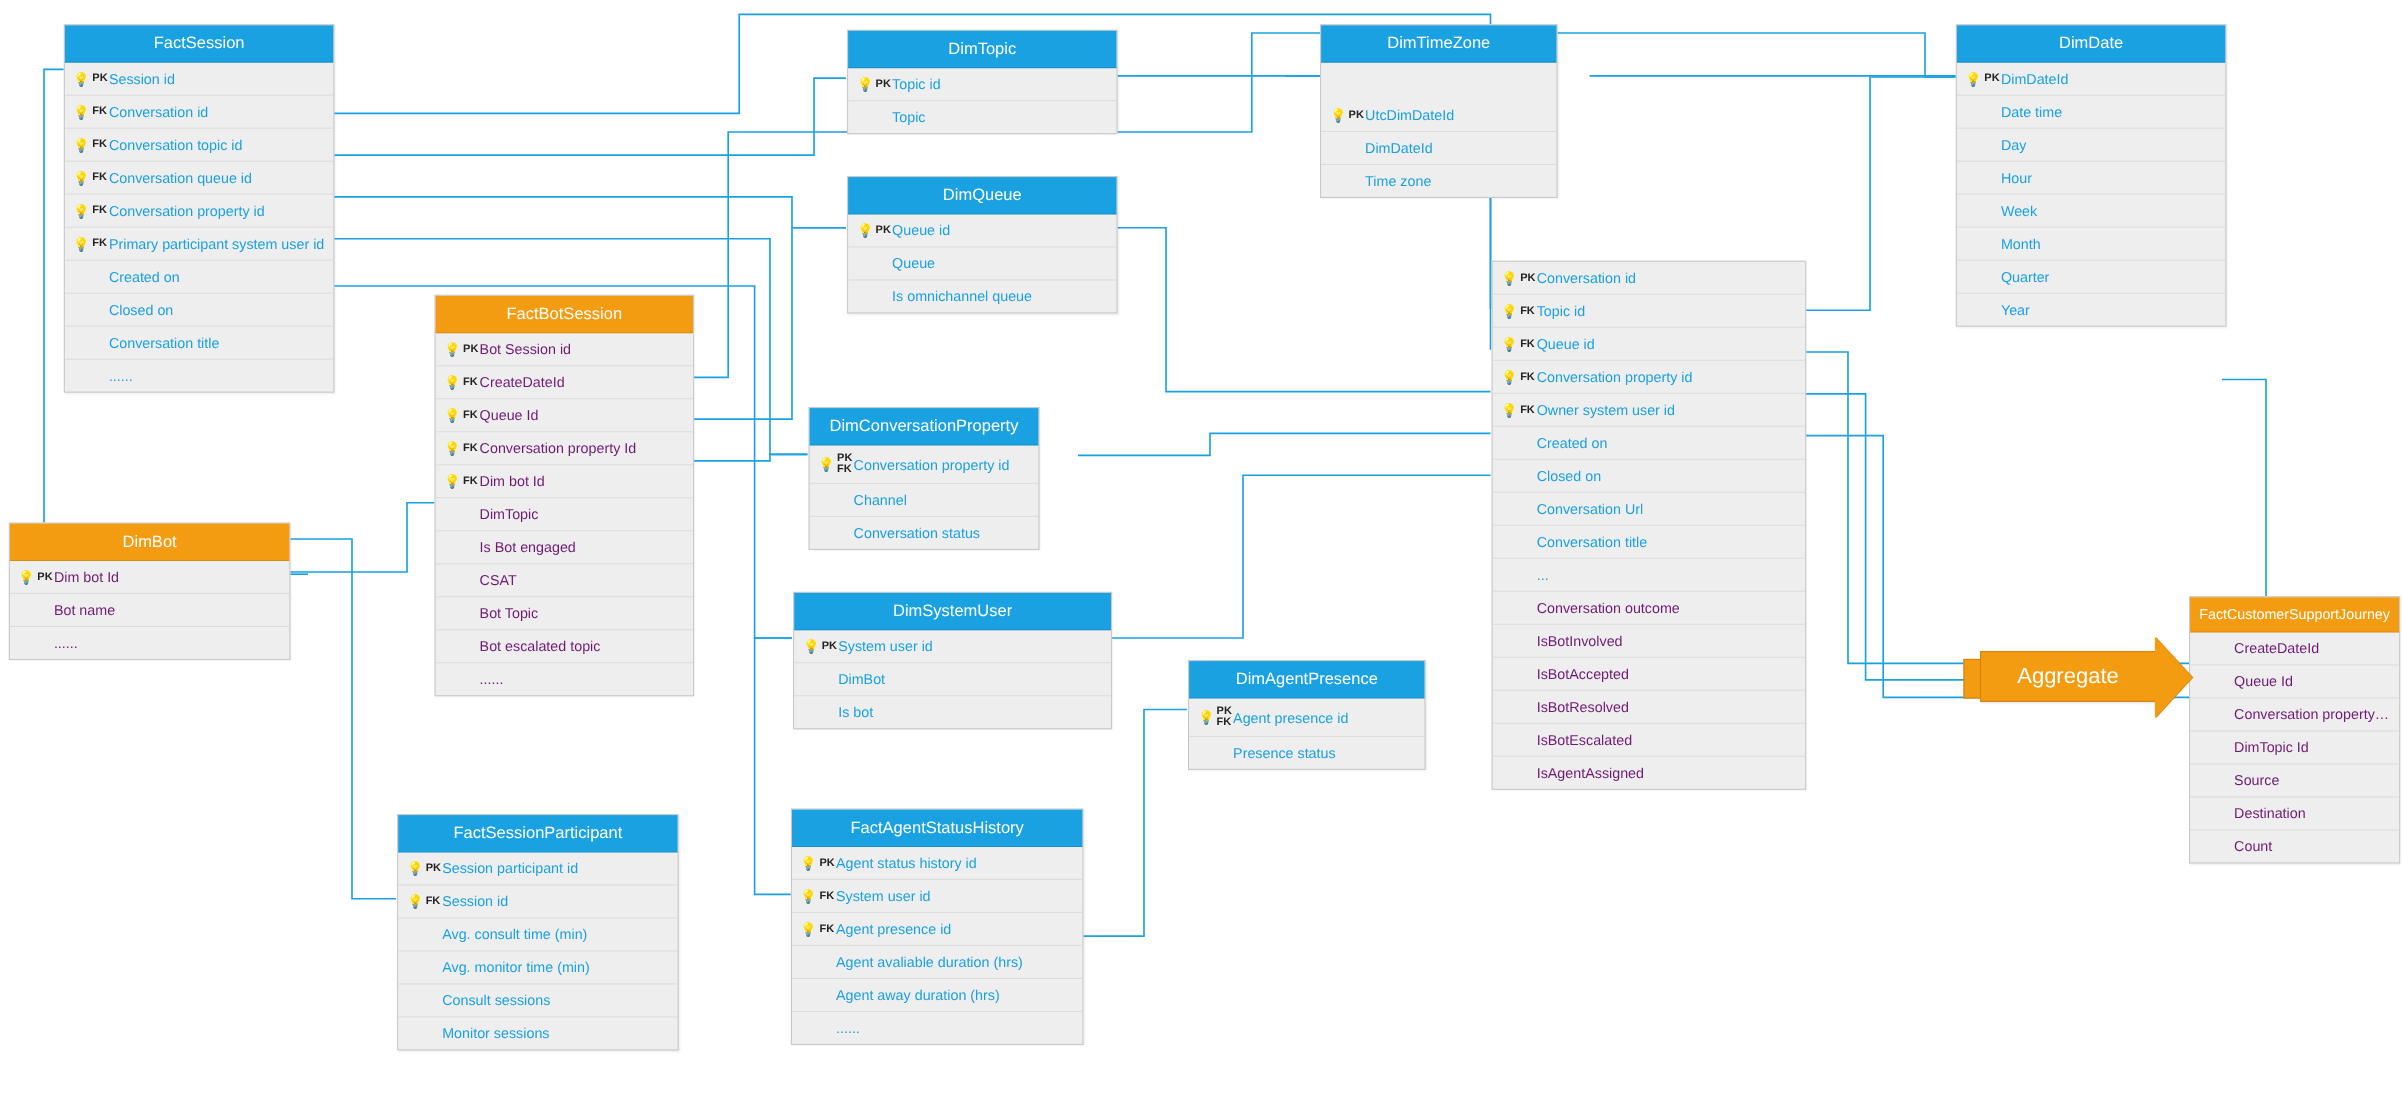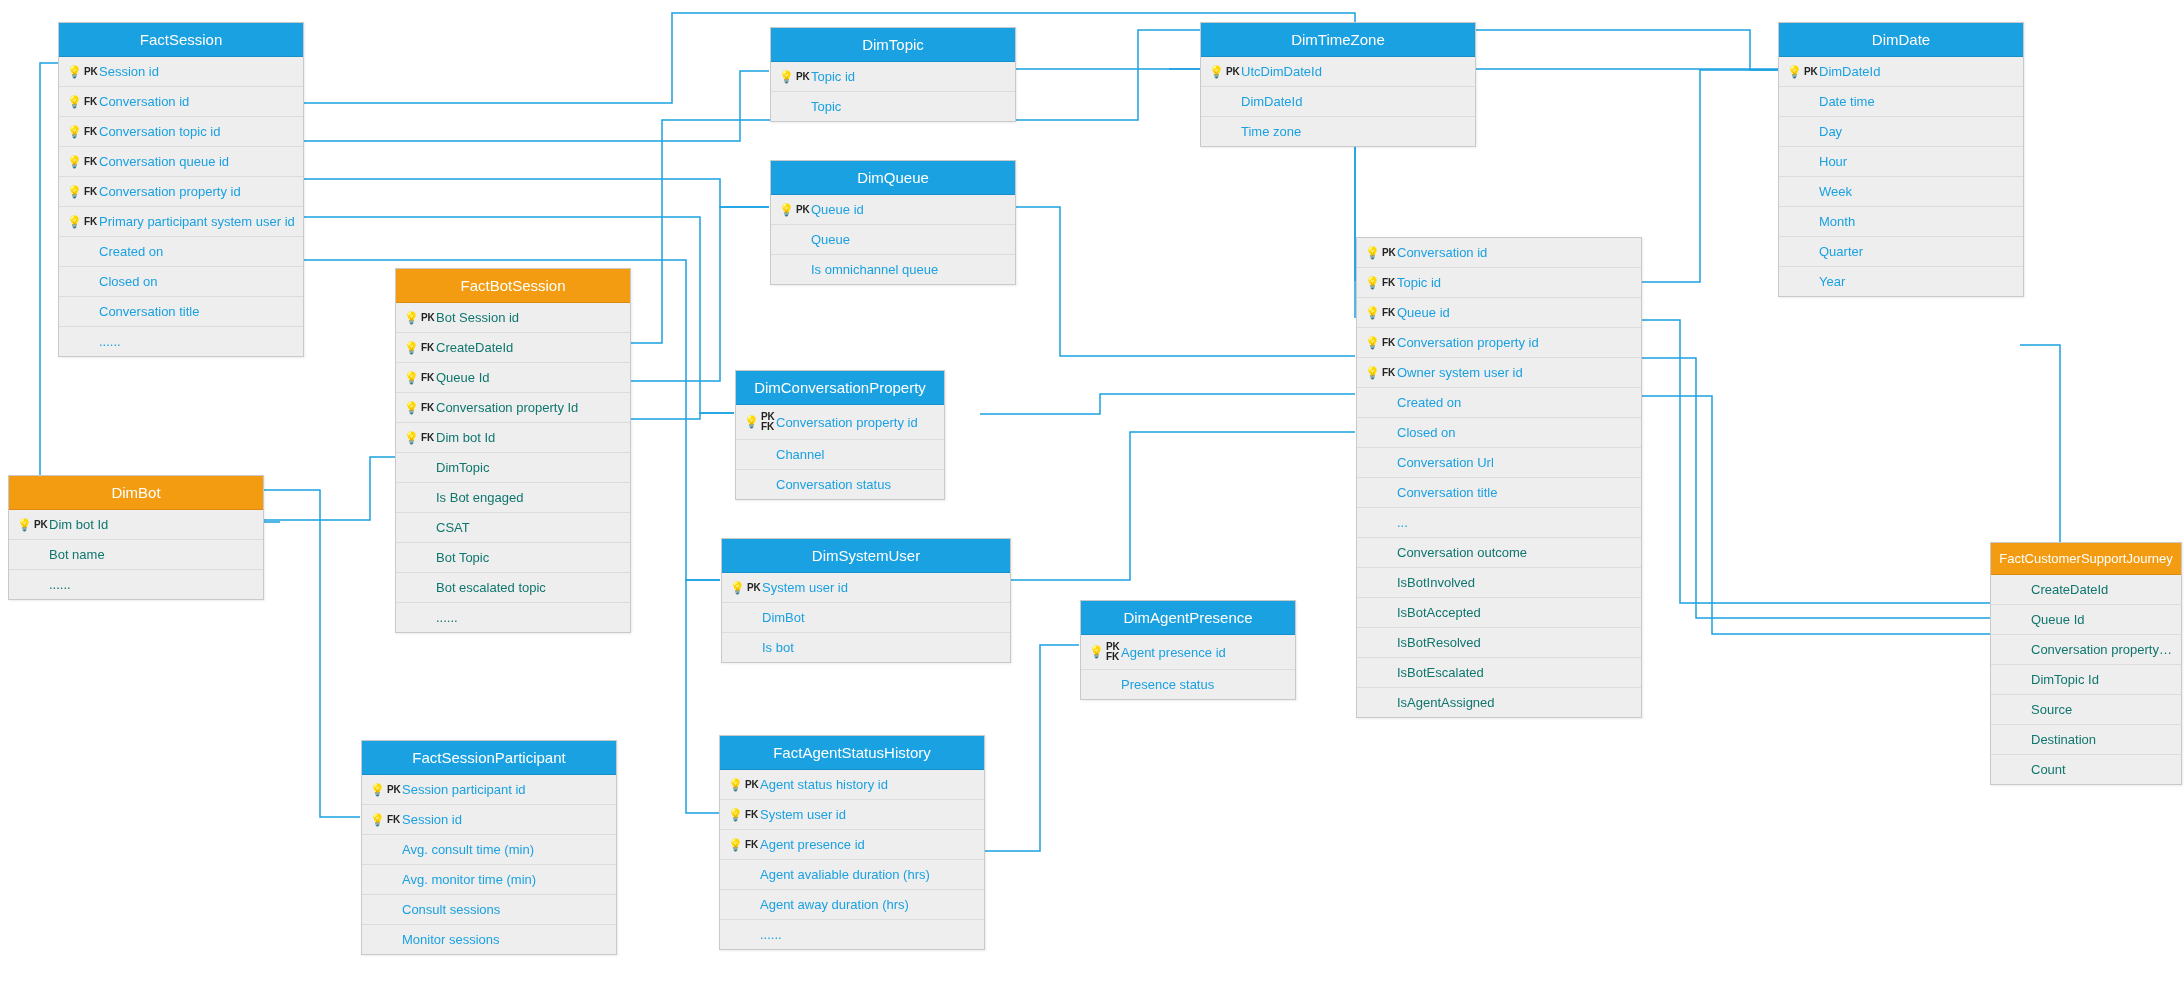--- a/index.html
+++ b/index.html
@@ -28,21 +28,21 @@
     display: flex;
     align-items: center;
     padding: 7px 8px;
     border-bottom: 1px solid #dcdcdc;
     font-size: 13px;
   }
   .row:last-child { border-bottom: none; }
   .keycol { width: 32px; display: flex; align-items: center; font-size: 10px; font-weight: 600; color: #222; line-height: 10px; }
   .keycol .bulb { margin-right: 2px; font-size: 12px; }
   .txt-blue { color: #1aa1e1; }
-  .txt-orange { color: #0f766e; }
+  .txt-orange { color: #701a75; }
   .lbl { flex: 1; white-space: nowrap; overflow: hidden; text-overflow: ellipsis; }
   svg.connectors { position: absolute; left: 0; top: 0; width: 2184px; height: 999px; pointer-events: none; }
   .conn { stroke: #1aa1e1; stroke-width: 1.5; fill: none; }
   .aggregate-arrow {
     position: absolute;
     left: 1770px; top: 580px;
     width: 220px; height: 70px;
     display: flex; align-items: center; justify-content: center;
   }
   .aggregate-shape {
@@ -441,21 +441,21 @@
           </div>
           <div class="lbl txt-blue">Agent presence id</div>
         </div>
         <div class="row">
           <div class="keycol"></div>
           <div class="lbl txt-blue">Presence status</div>
         </div>
       </div>
 </div>
 
-<div class="entity" style="left:1200px; top:22px; width:276px;">
+<div class="entity" style="left:1200px; top:22px; width:216px;gap:33px;">
   <div class="entity-header hdr-blue">DimTimeZone</div>
   <div class="entity-body">
         <div class="row">
           <div class="keycol">
             <span class="bulb">💡</span>
             <span>PK</span>
           </div>
           <div class="lbl txt-blue">UtcDimDateId</div>
         </div>
         <div class="row">
@@ -621,14 +621,17 @@
           <div class="keycol"></div>
           <div class="lbl txt-orange">Destination</div>
         </div>
         <div class="row">
           <div class="keycol"></div>
           <div class="lbl txt-orange">Count</div>
         </div>
       </div>
 </div>
 
+<div class="aggregate-arrow">
+  <div class="aggregate-shape">Aggregate</div>
+</div>
 
 </div>
 
 </body></html>

